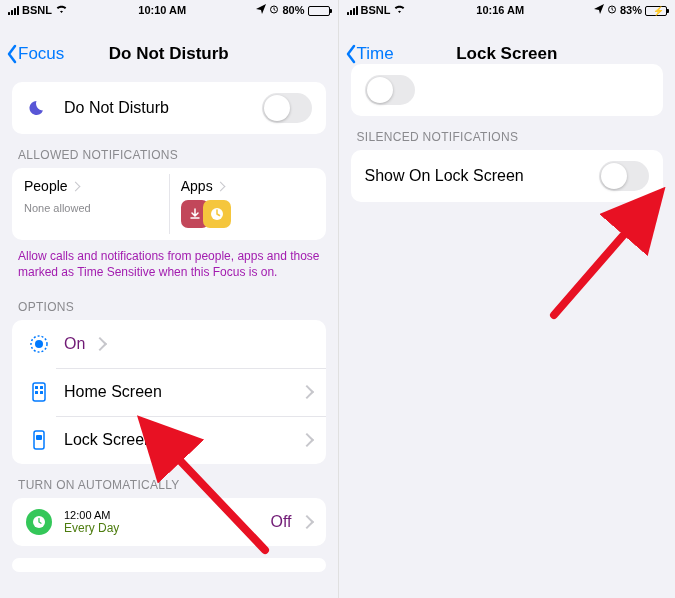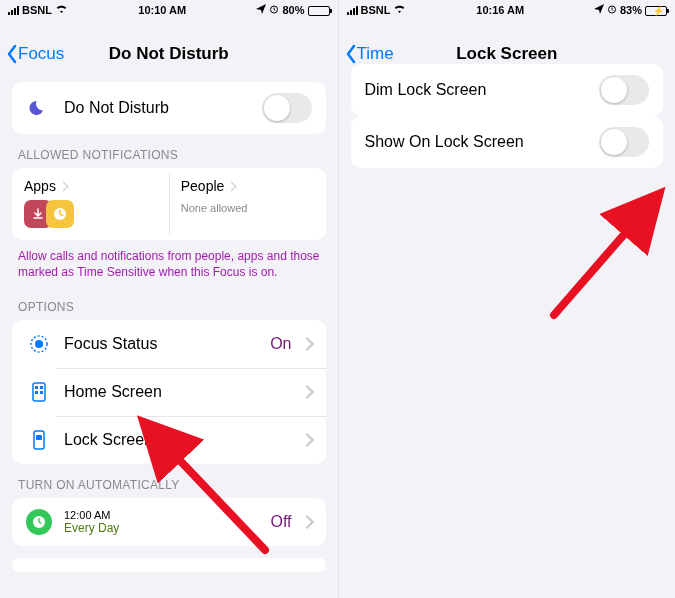--- a/index.html
+++ b/index.html
@@ -122,55 +122,54 @@
         <div class="label">Do Not Disturb</div>
         <div class="toggle">
               <div class="knob"></div>
             </div>
       </div>
     </div>
 
     <div class="section-head">ALLOWED NOTIFICATIONS</div>
     <div class="card">
       <div class="twoup">
+        <div class="col">
+          <div class="hd">People</div>
+          <div class="sub">None allowed</div>
+        </div>
         <div class="col">
           <div class="hd">Apps</div>
           <div class="appicons">
             <div class="ai red">
                   <svg width="14" height="14" viewBox="0 0 14 14">
                     <path d="M7 2v6M4 6l3 3 3-3" stroke="#fff" stroke-width="1.5" fill="none" stroke-linecap="round"></path>
                     <path d="M3 11h8" stroke="#fff" stroke-width="1.5" stroke-linecap="round"></path>
                   </svg>
                 </div>
             <div class="ai yellow">
                   <svg width="16" height="16" viewBox="0 0 16 16">
                     <circle cx="8" cy="8" r="6" fill="#fff"></circle>
                     <path d="M8 4v4l2.5 1.5" stroke="#f5c63d" stroke-width="1.5" fill="none" stroke-linecap="round"></path>
                   </svg>
                 </div>
           </div>
         </div>
-        <div class="col">
-          <div class="hd">People</div>
-          <div class="sub">None allowed</div>
-        </div>
       </div>
     </div>
     <div class="section-foot">Allow calls and notifications from people, apps and those marked as Time Sensitive when this Focus is on.</div>
 
     <div class="section-head">OPTIONS</div>
     <div class="card">
       <div class="row chev">
         <div class="iconwrap blue">
           <svg width="22" height="22" viewBox="0 0 22 22">
                 <circle cx="11" cy="11" r="8" fill="none" stroke="#007aff" stroke-width="1.5" stroke-dasharray="2 2"></circle>
                 <circle cx="11" cy="11" r="4" fill="#007aff"></circle>
               </svg>
         </div>
-        <div class="label">Focus Status</div>
         <div class="value">On</div>
       </div>
       <div class="row chev">
         <div class="iconwrap blue">
           <svg width="18" height="22" viewBox="0 0 18 22">
                 <rect x="3" y="2" width="12" height="18" rx="2" fill="none" stroke="#007aff" stroke-width="1.5"></rect>
                 <rect x="5" y="5" width="3" height="3" rx="0.5" fill="#007aff"></rect>
                 <rect x="10" y="5" width="3" height="3" rx="0.5" fill="#007aff"></rect>
                 <rect x="5" y="10" width="3" height="3" rx="0.5" fill="#007aff"></rect>
                 <rect x="10" y="10" width="3" height="3" rx="0.5" fill="#007aff"></rect>
@@ -259,27 +258,27 @@
           </svg>
       <span>Time</span>
     </div>
     <div class="nav-title">Lock Screen</div>
   </div>
 
   <div class="content">
 
     <div class="card">
       <div class="row">
-        <div class="label">Dim Lock Screen</div>
         <div class="toggle">
               <div class="knob"></div>
             </div>
       </div>
     </div>
 
+    <div class="section-head">SILENCED NOTIFICATIONS</div>
     <div class="card">
       <div class="row">
         <div class="label">Show On Lock Screen</div>
         <div class="toggle">
               <div class="knob"></div>
             </div>
       </div>
     </div>
 
   </div>

